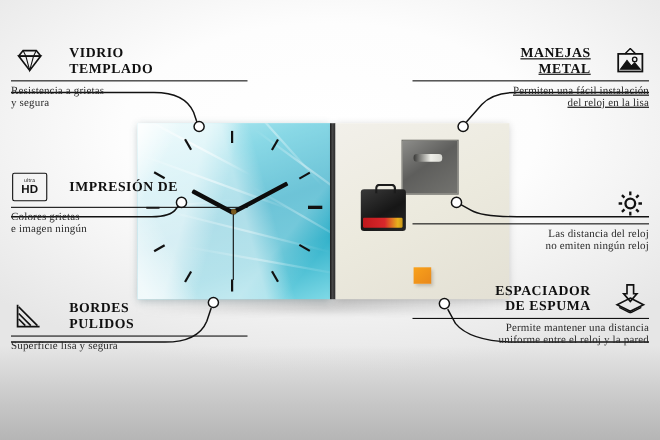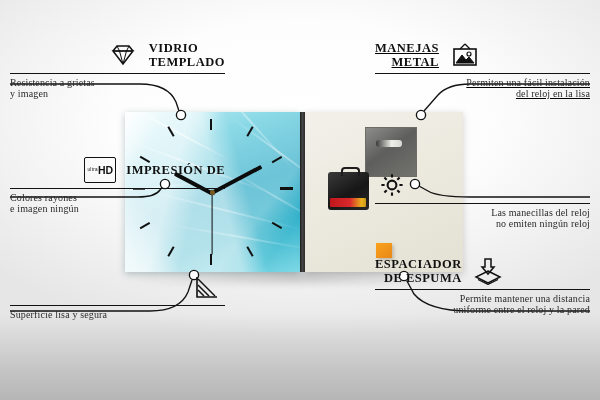--- a/index.html
+++ b/index.html
@@ -86,35 +86,35 @@
 
   
   svg.links{position:absolute;left:0;top:0;width:600px;height:400px;pointer-events:none;}
   svg.links path{fill:none;stroke:#121212;stroke-width:1.35;}
   svg.links circle{fill:#ffffff;stroke:#121212;stroke-width:1.35;}
 
   
   .callout{position:absolute;width:215px;}
   .callout.left{text-align:left;}
   .callout.right{text-align:right;}
-  .head{display:flex;align-items:center;gap:9px;justify-content:flex-end;}
+  .head{display:flex;align-items:center;gap:19px;}
   .callout.right .head{flex-direction:row-reverse;}
   .ic{width:34px;height:30px;flex:0 0 34px;display:flex;align-items:center;justify-content:center;}
   .ic svg{display:block;}
   .title{
     font-size:12.5px;line-height:14.5px;letter-spacing:.5px;
     color:#101010;font-weight:bold;text-transform:uppercase;
   }
   .rule{height:1.35px;background:#121212;margin:3px 0 4px;}
   .desc{
     font-size:10px;line-height:10.6px;color:#2a2a2a;letter-spacing:.15px;
   }
   .hdbox{
     width:30px;height:24px;border:1.6px solid #111;border-radius:2px;
-    display:flex;flex-direction:row;align-items:center;justify-content:center;line-height:1;
+    display:flex;flex-direction:column;align-items:center;justify-content:center;line-height:1;
   }
   .hdbox .u{font-size:4.6px;letter-spacing:.3px;color:#111;font-family:"Liberation Sans",sans-serif;}
   .hdbox .h{font-size:10.5px;font-weight:bold;color:#111;font-family:"Liberation Sans",sans-serif;}
 </style>
 </head>
 <body>
 
 <div id="stage">
 
   <div class="product">
@@ -194,49 +194,53 @@
           <path d="M5 8 L25 8" stroke="#111" stroke-width="1"></path>
         </svg>
       </div>
       <div>
         <div class="title">VIDRIO</div>
         <div class="title">TEMPLADO</div>
       </div>
     </div>
     <div class="rule"></div>
     <div class="desc">Resistencia a grietas</div>
-    <div class="desc">y imagen</div>
+    <div class="desc">y segura</div>
   </div>
 
   <div class="callout left" style="left:10px;top:155px;">
     <div class="head">
       <div class="ic">
         <div class="hdbox">
           <span class="u">ultra</span>
           <span class="h">HD</span>
         </div>
       </div>
       <div>
         <div class="title">IMPRESIÓN DE</div>
       </div>
     </div>
     <div class="rule"></div>
-    <div class="desc">Colores rayones</div>
+    <div class="desc">Colores grietas</div>
     <div class="desc">e imagen ningún</div>
   </div>
 
   <div class="callout left" style="left:10px;top:272px;">
     <div class="head">
       <div class="ic">
         <svg width="30" height="26" viewBox="0 0 30 26">
           <path d="M4 3 L4 23 L24 23" fill="none" stroke="#111" stroke-width="1.6"></path>
           <path d="M5 5 L22 22" stroke="#111" stroke-width="1.5"></path>
           <path d="M5 11 L16 22" stroke="#111" stroke-width="1.5"></path>
           <path d="M5 16 L11 22" stroke="#111" stroke-width="1.5"></path>
         </svg>
+      </div>
+      <div>
+        <div class="title">BORDES</div>
+        <div class="title">PULIDOS</div>
       </div>
     </div>
     <div class="rule"></div>
     <div class="desc">Superficie lisa y segura</div>
   </div>
 
   <div class="callout right" style="left:375px;top:40px;text-decoration:underline;">
     <div class="head">
       <div class="ic">
         <svg width="32" height="26" viewBox="0 0 32 26">
@@ -264,21 +268,21 @@
             <circle cx="15" cy="14" r="4.4"></circle>
             <path d="M15 3.2 L15 6.4 M15 21.6 L15 24.8"></path>
             <path d="M4.4 14 L7.6 14 M22.4 14 L25.6 14"></path>
             <path d="M7.4 6.4 L9.7 8.7 M20.3 19.3 L22.6 21.6"></path>
             <path d="M22.6 6.4 L20.3 8.7 M9.7 19.3 L7.4 21.6"></path>
           </g>
         </svg>
       </div>
     </div>
     <div class="rule"></div>
-    <div class="desc">Las manecillas del reloj</div>
+    <div class="desc">Las distancia del reloj</div>
     <div class="desc">no emiten ningún reloj</div>
   </div>
 
   <div class="callout right" style="left:375px;top:256px;">
     <div class="head">
       <div class="ic">
         <svg width="30" height="28" viewBox="0 0 30 28">
           <path d="M12 2 L18 2 L18 10 L21 10 L15 17 L9 10 L12 10 Z" fill="none" stroke="#111" stroke-width="1.5"></path>
           <path d="M15 14 L27 20 L15 26 L3 20 Z" fill="none" stroke="#111" stroke-width="1.5"></path>
           <path d="M5 22.5 L15 27.4 L25 22.5" fill="none" stroke="#111" stroke-width="1.3"></path>

